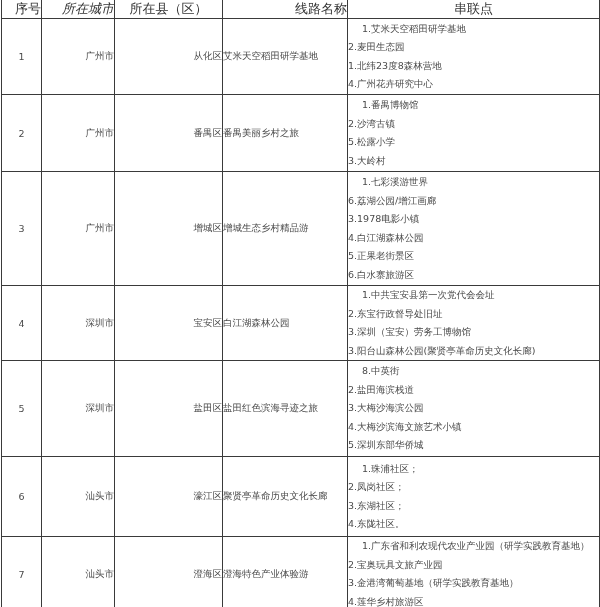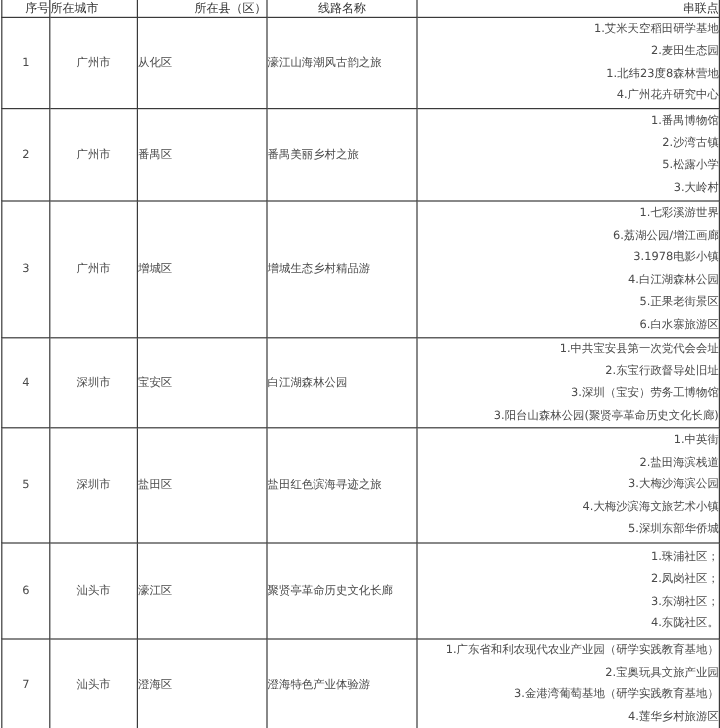--- a/index.html
+++ b/index.html
@@ -8,33 +8,33 @@
   table.routes {
     position: absolute; left: 1px; top: 0px;
     width: 598px; border-collapse: collapse; table-layout: fixed;
     font-size: 9.5px; color: #4a4a4a;
   }
   table.routes td, table.routes th {
     border: 1px solid #3a3a3a; padding: 0; vertical-align: middle;
     font-weight: normal; white-space: nowrap; overflow: hidden;
   }
   table.routes thead th {
-    height: 13px; font-size: 10px; color: #333; border-top: none;
+    height: 13px; font-size: 13px; color: #333; border-top: none;
   }
   th.c-no { text-align: right; padding-right: 6px; }
-  th.c-city { text-align: left; padding-right: 12px; }
-  th.c-county { text-align: right; padding-left: 10px; }
-  th.c-name { text-align: center; padding-left: 18px; }
-  th.c-pts { text-align: right; padding-left: 24px; }
+  th.c-city { text-align: right; padding-right: 12px; font-style: italic; }
+  th.c-county { text-align: center; padding-left: 10px; }
+  th.c-name { text-align: right; padding-left: 18px; }
+  th.c-pts { text-align: center; padding-left: 24px; }
   td.c-no { text-align: center; }
-  td.c-city { text-align: center; padding-left: 20px; }
-  td.c-county { text-align: left; padding-left: 19px; }
+  td.c-city { text-align: right; padding-left: 20px; }
+  td.c-county { text-align: right; padding-left: 19px; }
   td.c-name { text-align: left; padding-left: 18px; }
   td.c-pts { text-align: left; padding: 4px 0 2px 0; vertical-align: top; }
-  td.c-pts .pt { line-height: 18.5px; height: 18.5px; text-align: right; }
+  td.c-pts .pt { line-height: 18.5px; height: 18.5px; }
   td.c-pts .pt.first { padding-left: 14px; }
   col.w-no { width: 40px; }
   col.w-city { width: 73px; }
   col.w-county { width: 108px; }
   col.w-name { width: 125px; }
   col.w-pts { width: 252px; }
 </style>
 </head>
 <body>
 
@@ -54,21 +54,21 @@
       <th class="c-name">线路名称</th>
       <th class="c-pts">串联点</th>
     </tr>
   </thead>
   <tbody>
 
     <tr style="height:76px">
       <td class="c-no">1</td>
       <td class="c-city">广州市</td>
       <td class="c-county">从化区</td>
-      <td class="c-name">濠江山海潮风古韵之旅</td>
+      <td class="c-name">艾米天空稻田研学基地</td>
       <td class="c-pts">
         <div class="pt first">1.艾米天空稻田研学基地</div>
         <div class="pt">2.麦田生态园</div>
         <div class="pt">1.北纬23度8森林营地</div>
         <div class="pt">4.广州花卉研究中心</div>
       </td>
     </tr>
 
     <tr style="height:77px">
       <td class="c-no">2</td>
@@ -110,21 +110,21 @@
         <div class="pt">3.阳台山森林公园(聚贤亭革命历史文化长廊)</div>
       </td>
     </tr>
 
     <tr style="height:96px">
       <td class="c-no">5</td>
       <td class="c-city">深圳市</td>
       <td class="c-county">盐田区</td>
       <td class="c-name">盐田红色滨海寻迹之旅</td>
       <td class="c-pts">
-        <div class="pt first">1.中英街</div>
+        <div class="pt first">8.中英街</div>
         <div class="pt">2.盐田海滨栈道</div>
         <div class="pt">3.大梅沙海滨公园</div>
         <div class="pt">4.大梅沙滨海文旅艺术小镇</div>
         <div class="pt">5.深圳东部华侨城</div>
       </td>
     </tr>
 
     <tr style="height:80px">
       <td class="c-no">6</td>
       <td class="c-city">汕头市</td>

